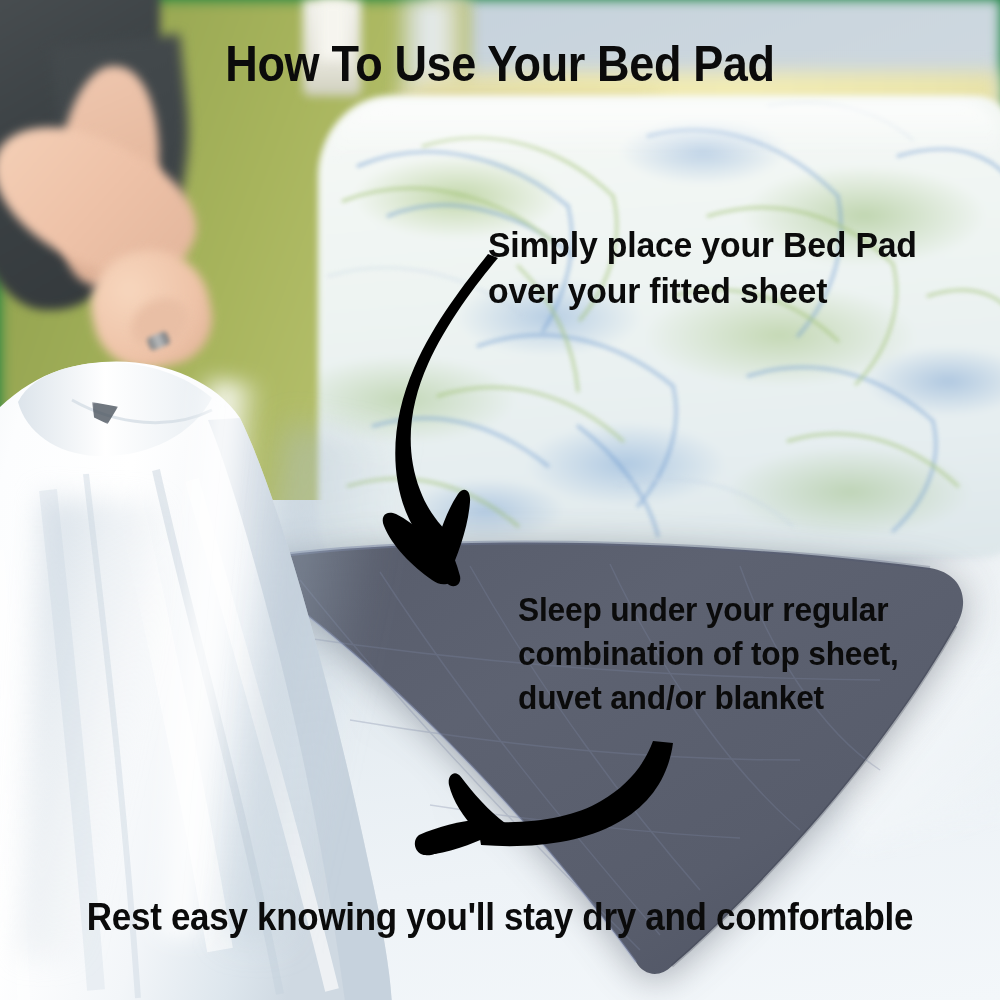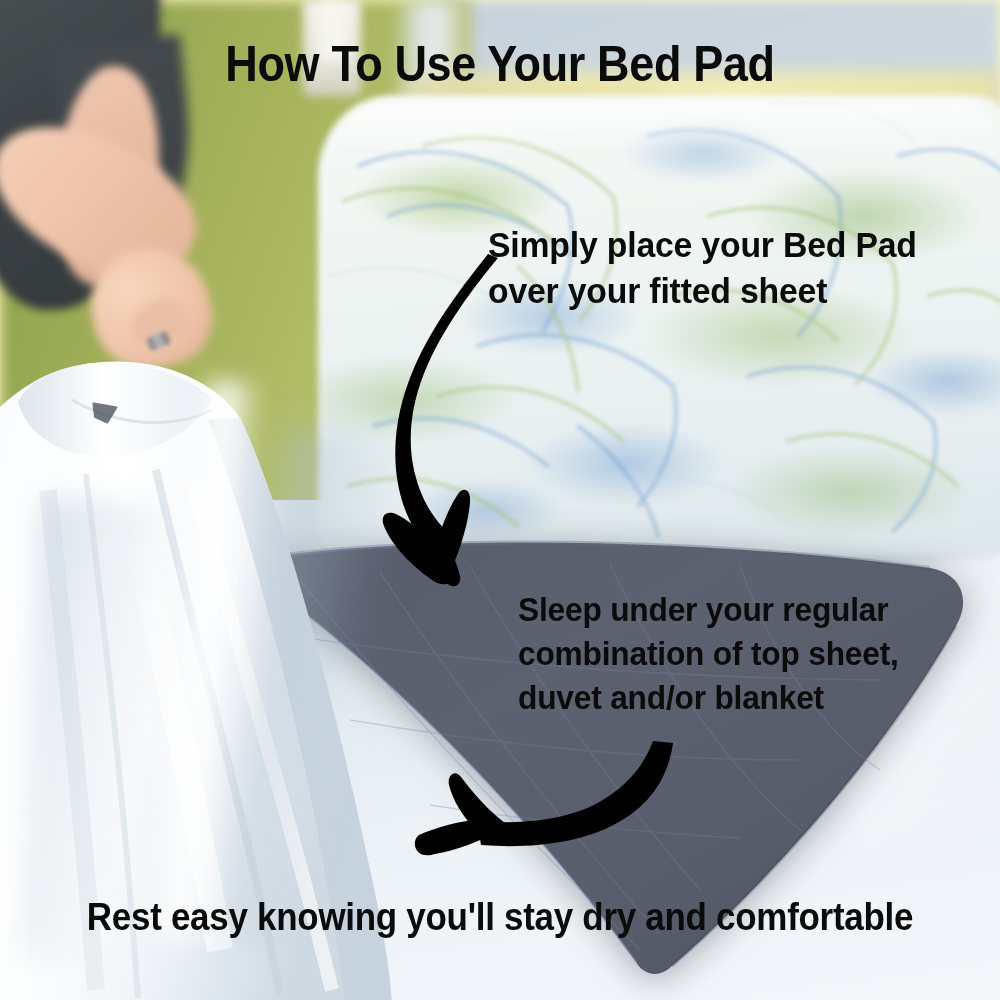--- a/index.html
+++ b/index.html
@@ -10,21 +10,21 @@
   }
   body {
     font-family: "Liberation Sans", sans-serif;
   }
 
   #infographic {
     position: relative;
     width: 1000px;
     height: 1000px;
     overflow: hidden;
-    background: #fef9c3;
+    background: #15803d;
     user-select: none;
   }
 
   
   .photo-layer { position: absolute; }
 
   
   .wall-right {
     left: 430px; top: 0; width: 570px; height: 230px;
     background: linear-gradient(160deg, #c6d2dc 0%, #cbd6de 40%, #d2dbe2 100%);

